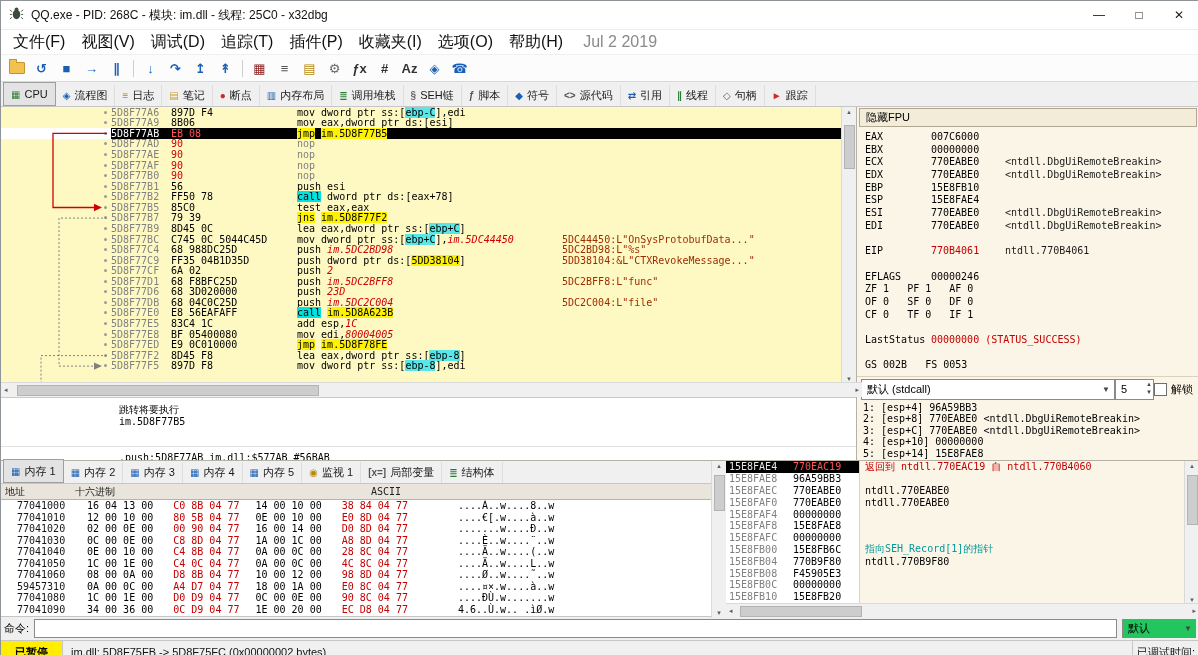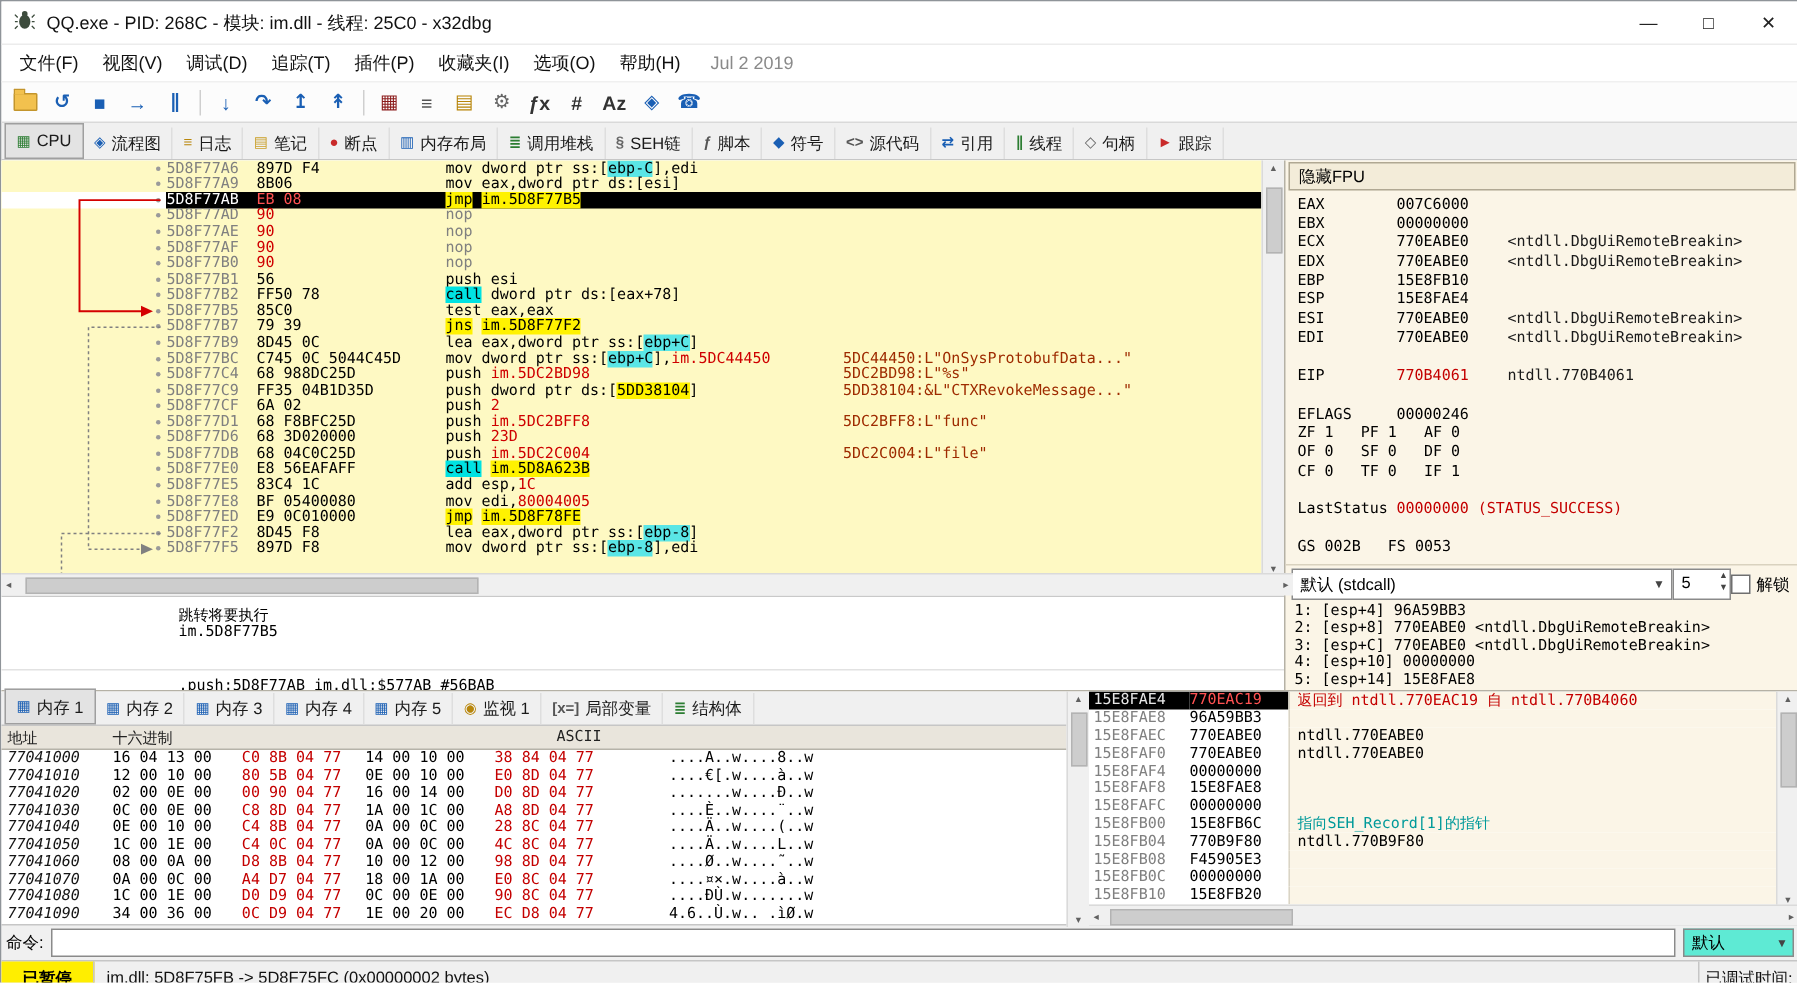--- a/index.html
+++ b/index.html
@@ -4,21 +4,21 @@
 <style>
   html,body{margin:0;padding:0;background:#fff;}
   body{width:1198px;height:655px;overflow:hidden;font-family:"Liberation Sans","DejaVu Sans",sans-serif;}
   .app{width:1198px;height:655px;border:1px solid #8f9499;display:flex;flex-direction:column;background:#f0f0f0;position:relative;}
   
   .titlebar{height:28px;background:#fff;display:flex;align-items:center;padding:0 0 0 8px;font-size:12px;border-bottom:1px solid #ececec;flex:0 0 auto;}
   .title{margin-left:7px;color:#111;}
   .win-btns{margin-left:auto;display:flex;height:100%;}
   .win-btn{width:40px;height:100%;display:flex;align-items:center;justify-content:center;font-size:12px;color:#222;}
   
-  .menubar{height:24px;background:#fff;display:flex;align-items:center;font-size:12px;padding-left:4px;flex:0 0 auto;}
+  .menubar{height:24px;background:#fff;display:flex;align-items:center;font-size:16px;padding-left:4px;flex:0 0 auto;}
   .menu-item{padding:3px 8px;color:#111;}
   .menu-date{color:#8a8a8a;margin-left:12px;}
   
   .toolbar{height:26px;background:#fcfcfc;border-top:1px solid #f0f0f0;border-bottom:1px solid #d9d9d9;display:flex;align-items:center;padding-left:4px;gap:2px;flex:0 0 auto;}
   .tb-btn{width:23px;height:22px;display:flex;align-items:center;justify-content:center;font-size:13px;font-weight:bold;}
   .tb-sep{width:1px;height:17px;background:#cfcfcf;margin:0 3px;}
   .icon-folder{width:14px;height:10px;background:#f2c14e;border:1px solid #c3952c;border-radius:1px;position:relative;display:inline-block;}
   .icon-folder::before{content:"";position:absolute;top:-4px;left:-1px;width:6px;height:3px;background:#f2c14e;border:1px solid #c3952c;border-bottom:none;border-radius:1px 1px 0 0;}
   
   .viewtabs{height:24px;background:#f0f0f0;border-bottom:1px solid #c6c6c6;display:flex;align-items:flex-end;padding-left:2px;font-size:11px;flex:0 0 auto;}
@@ -37,21 +37,21 @@
   .d-addr{width:60px;color:#808080;flex:0 0 auto;}
   .d-bytes{width:126px;color:#000;flex:0 0 auto;}
   .d-bytes.red{color:#cf0000;}
   .d-instr{width:265px;flex:0 0 auto;color:#000;}
   .d-comm{flex:1;color:#9e2b00;overflow:hidden;}
   .drow.sel{background:linear-gradient(to right,#fff 110px,#000 110px);color:#fff;}
   .drow.sel .d-addr{color:#fff;}
   .drow.sel .d-bytes.red{color:#ff5252;}
   .tk-k{}
   .tk-g{color:#808080;}
-  .tk-r{color:#cf0000;}
+  .tk-r{color:#cf0000;font-style:italic;}
   .tk-cy{background:#5ae6e6;color:#000;}
   .tk-dy{background:#fff200;color:#000;}
   .tk-jy{background:#fff200;color:#000;}
   .tk-cc{background:#00e2e2;color:#000;}
   
   .vscroll{width:14px;background:#f0f0f0;border-left:1px solid #dadada;position:relative;display:flex;flex-direction:column;align-items:center;justify-content:space-between;font-size:7px;color:#606060;padding:1px 0;flex:0 0 auto;}
   .hscroll{height:14px;background:#f0f0f0;border-top:1px solid #dadada;position:relative;display:flex;align-items:center;justify-content:space-between;font-size:7px;color:#606060;padding:0 3px;flex:0 0 auto;}
   .vthumb{position:absolute;left:2px;width:9px;background:#cdcdcd;border:1px solid #b3b3b3;}
   .hthumb{position:absolute;top:2px;height:9px;background:#cdcdcd;border:1px solid #b3b3b3;}
   
@@ -78,41 +78,41 @@
   .arg-line{height:11.4px;white-space:pre;color:#000;}
   
   .bottom{display:flex;height:155px;border-top:1px solid #b5b1a5;background:#fff;flex:0 0 auto;}
   .dumpcol{width:710px;display:flex;flex-direction:column;flex:0 0 auto;}
   .bottomtabs{height:22px;background:#f0f0f0;display:flex;align-items:flex-end;font-size:11px;border-bottom:1px solid #c6c6c6;padding-left:2px;flex:0 0 auto;}
   .dumphead{height:15px;background:#e9e5dc;border-bottom:1px solid #b6b3a9;display:flex;align-items:center;font-family:"DejaVu Sans Mono",monospace,sans-serif;font-size:10px;color:#222;flex:0 0 auto;}
   .dh-addr{width:70px;padding-left:4px;}
   .dh-hex{width:296px;}
   .dumprows{flex:1;font-family:"DejaVu Sans Mono",monospace;font-size:10px;overflow:hidden;}
   .dump-row{height:11.5px;display:flex;align-items:center;white-space:pre;}
-  .d-daddr{width:70px;padding-left:4px;color:#151515;flex:0 0 auto;font-style:italic;}
+  .d-daddr{width:70px;padding-left:16px;color:#151515;flex:0 0 auto;}
   .hexg{margin-right:20px;color:#000;}
   .hexg.red{color:#c40000;}
   .hexg.gap{margin-right:16px;}
   .d-ascii{margin-left:30px;color:#000;}
   .stackregion{flex:1;display:flex;flex-direction:column;}
   .stackbody{height:142px;display:flex;}
   .stackrows{flex:1;font-family:"DejaVu Sans Mono",monospace,sans-serif;font-size:10px;overflow:hidden;}
   .s-row{height:11.8px;display:flex;align-items:stretch;white-space:pre;}
   .s-addr{width:64px;color:#808080;padding-left:3px;display:flex;align-items:center;flex:0 0 auto;}
   .s-val{width:66px;color:#000;display:flex;align-items:center;flex:0 0 auto;}
   .s-row.sel .s-addr{background:#000;color:#e6e6e6;}
   .s-row.sel .s-val{background:#000;color:#ff5252;}
   .s-info{flex:1;background:#fbf5e7;border-left:1px solid #d9d4c6;padding-left:5px;display:flex;align-items:center;overflow:hidden;}
   .ci-red{color:#c40000;}
   .ci-cyan{color:#009a9a;}
   .ci-k{color:#000;}
   
   .cmdbar{height:23px;background:#f0f0f0;border-top:1px solid #c6c6c6;display:flex;align-items:center;padding:0 3px;font-size:11px;gap:5px;flex:0 0 auto;}
   .cmd-input{flex:1;height:17px;border:1px solid #8a8a8a;background:#fff;font-size:11px;padding:0 3px;font-family:"DejaVu Sans Mono",monospace;outline:none;}
-  .cmd-profile{width:64px;height:17px;border:1px solid #8a8a8a;background:#5eead4;display:flex;align-items:center;justify-content:space-between;padding:0 3px 0 5px;flex:0 0 auto;gap:19px;}
+  .cmd-profile{width:64px;height:17px;border:1px solid #8a8a8a;background:#22c55e;display:flex;align-items:center;justify-content:space-between;padding:0 3px 0 5px;flex:0 0 auto;gap:19px;}
   .cmd-profile .caret{font-size:8px;color:#444;}
   
   .statusbar{height:22px;background:#f0f0f0;border-top:1px solid #c6c6c6;display:flex;align-items:center;font-size:11px;flex:0 0 auto;}
   .badge{background:#ffee00;height:100%;display:flex;align-items:center;padding:0 14px;color:#000;border-right:1px solid #c6c6c6;font-weight:bold;}
   .status-msg{padding-left:8px;color:#111;}
   .status-right{margin-left:auto;border-left:1px solid #c6c6c6;padding:0 4px;height:100%;display:flex;align-items:center;white-space:nowrap;overflow:hidden;color:#111;}
 </style>
 </head>
 <body>
 
@@ -417,21 +417,21 @@
         <span class="dh-ascii">ASCII</span>
       </div>
       <div class="dumprows">
           <div class="dump-row"><span class="d-daddr">77041000</span><span class="hexg">16 04 13 00</span><span class="hexg red gap">C0 8B 04 77</span><span class="hexg">14 00 10 00</span><span class="hexg red">38 84 04 77</span><span class="d-ascii">....À..w....8..w</span></div>
           <div class="dump-row"><span class="d-daddr">77041010</span><span class="hexg">12 00 10 00</span><span class="hexg red gap">80 5B 04 77</span><span class="hexg">0E 00 10 00</span><span class="hexg red">E0 8D 04 77</span><span class="d-ascii">....€[.w....à..w</span></div>
           <div class="dump-row"><span class="d-daddr">77041020</span><span class="hexg">02 00 0E 00</span><span class="hexg red gap">00 90 04 77</span><span class="hexg">16 00 14 00</span><span class="hexg red">D0 8D 04 77</span><span class="d-ascii">.......w....Ð..w</span></div>
           <div class="dump-row"><span class="d-daddr">77041030</span><span class="hexg">0C 00 0E 00</span><span class="hexg red gap">C8 8D 04 77</span><span class="hexg">1A 00 1C 00</span><span class="hexg red">A8 8D 04 77</span><span class="d-ascii">....È..w....¨..w</span></div>
           <div class="dump-row"><span class="d-daddr">77041040</span><span class="hexg">0E 00 10 00</span><span class="hexg red gap">C4 8B 04 77</span><span class="hexg">0A 00 0C 00</span><span class="hexg red">28 8C 04 77</span><span class="d-ascii">....Ä..w....(..w</span></div>
           <div class="dump-row"><span class="d-daddr">77041050</span><span class="hexg">1C 00 1E 00</span><span class="hexg red gap">C4 0C 04 77</span><span class="hexg">0A 00 0C 00</span><span class="hexg red">4C 8C 04 77</span><span class="d-ascii">....Ä..w....L..w</span></div>
           <div class="dump-row"><span class="d-daddr">77041060</span><span class="hexg">08 00 0A 00</span><span class="hexg red gap">D8 8B 04 77</span><span class="hexg">10 00 12 00</span><span class="hexg red">98 8D 04 77</span><span class="d-ascii">....Ø..w....˜..w</span></div>
-          <div class="dump-row"><span class="d-daddr">77041070</span><span class="hexg">0A 00 0C 00</span><span class="hexg red gap">A4 D7 04 77</span><span class="hexg">18 00 1A 00</span><span class="hexg red">E0 8C 04 77</span><span class="d-ascii">....¤×.w....à..w</span></div>
+          <div class="dump-row"><span class="d-daddr">59457310</span><span class="hexg">0A 00 0C 00</span><span class="hexg red gap">A4 D7 04 77</span><span class="hexg">18 00 1A 00</span><span class="hexg red">E0 8C 04 77</span><span class="d-ascii">....¤×.w....à..w</span></div>
           <div class="dump-row"><span class="d-daddr">77041080</span><span class="hexg">1C 00 1E 00</span><span class="hexg red gap">D0 D9 04 77</span><span class="hexg">0C 00 0E 00</span><span class="hexg red">90 8C 04 77</span><span class="d-ascii">....ÐÙ.w.......w</span></div>
           <div class="dump-row"><span class="d-daddr">77041090</span><span class="hexg">34 00 36 00</span><span class="hexg red gap">0C D9 04 77</span><span class="hexg">1E 00 20 00</span><span class="hexg red">EC D8 04 77</span><span class="d-ascii">4.6..Ù.w.. .ìØ.w</span></div>
         </div>
     </div>
     <div class="vscroll" style="height:155px">
       <span>▴</span>
       <span class="vthumb" style="top:14px;height:34px"></span>
       <span>▾</span>
     </div>
     <div class="stackregion">

